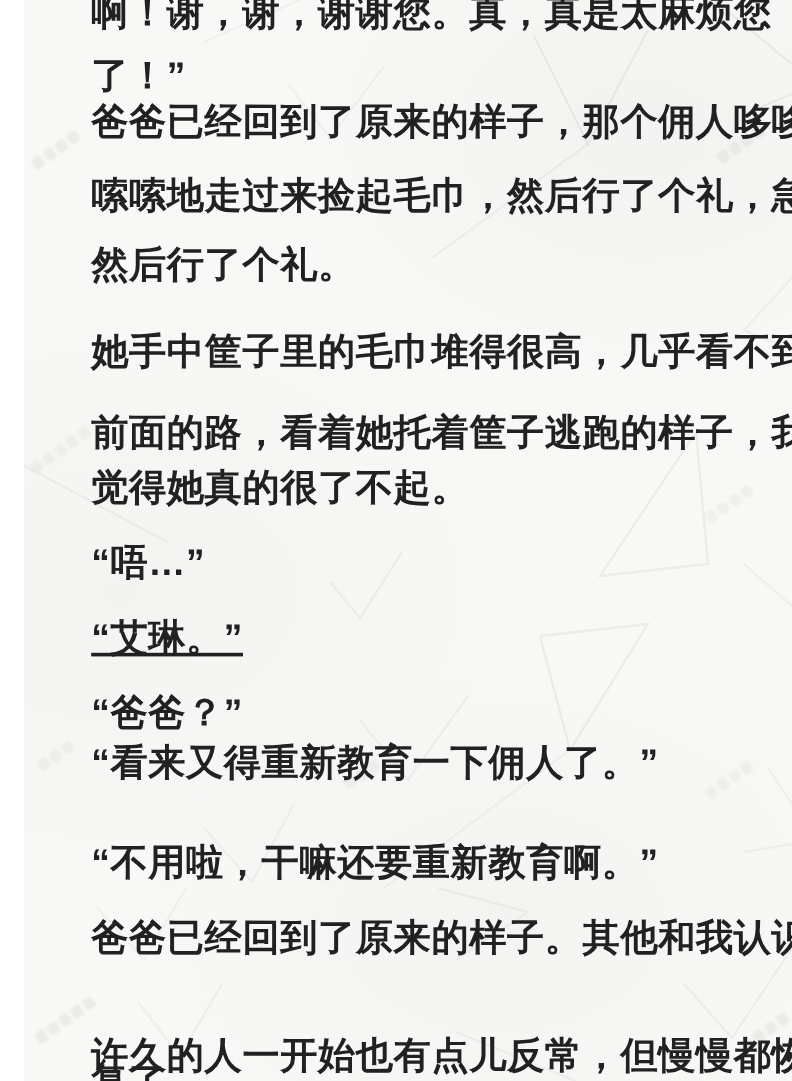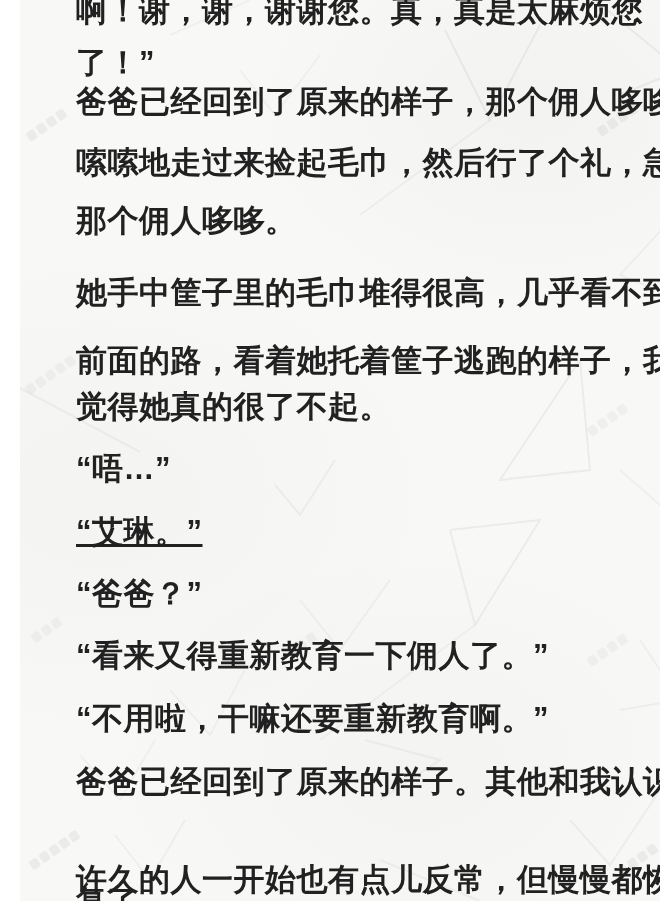--- a/index.html
+++ b/index.html
@@ -42,21 +42,21 @@
   .l1{top:47px;}
   .l2{top:86px;}
   .l3{top:147px;}
   .l4{top:205px;}
   .l5{top:277px;}
   .l6{top:345px;}
   .l7{top:391px;}
   .l8{top:453px;}
   .l9{top:516px;text-decoration:underline;}
   .l10{top:578px;}
-  .l11{top:640px;}
+  .l11{top:620px;}
   .l12{top:703px;}
   .l13{top:766px;}
   .l14{top:864px;}
   .l15{top:886px;}
 </style>
 </head>
 <body>
 
 <div class="page">
 
@@ -136,21 +136,21 @@
       <i></i>
       <i></i>
       <i></i>
     </div>
 
   <div class="textcol">
     <p class="l0">啊！谢，谢，谢谢您。真，真是太麻烦您</p>
     <p class="l1">了！”</p>
     <p class="l2">爸爸已经回到了原来的样子，那个佣人哆哆</p>
     <p class="l3">嗦嗦地走过来捡起毛巾，然后行了个礼，急</p>
-    <p class="l4">那个佣人哆哆。</p>
+    <p class="l4">然后行了个礼。</p>
     <p class="l5">她手中筐子里的毛巾堆得很高，几乎看不到</p>
     <p class="l6">前面的路，看着她托着筐子逃跑的样子，我</p>
     <p class="l7">觉得她真的很了不起。</p>
     <p class="l8">“唔…”</p>
     <p class="l9">“艾琳。”</p>
     <p class="l10">“爸爸？”</p>
     <p class="l11">“看来又得重新教育一下佣人了。”</p>
     <p class="l12">“不用啦，干嘛还要重新教育啊。”</p>
     <p class="l13">爸爸已经回到了原来的样子。其他和我认识</p>
     <p class="l14">许久的人一开始也有点儿反常，但慢慢都恢</p>

